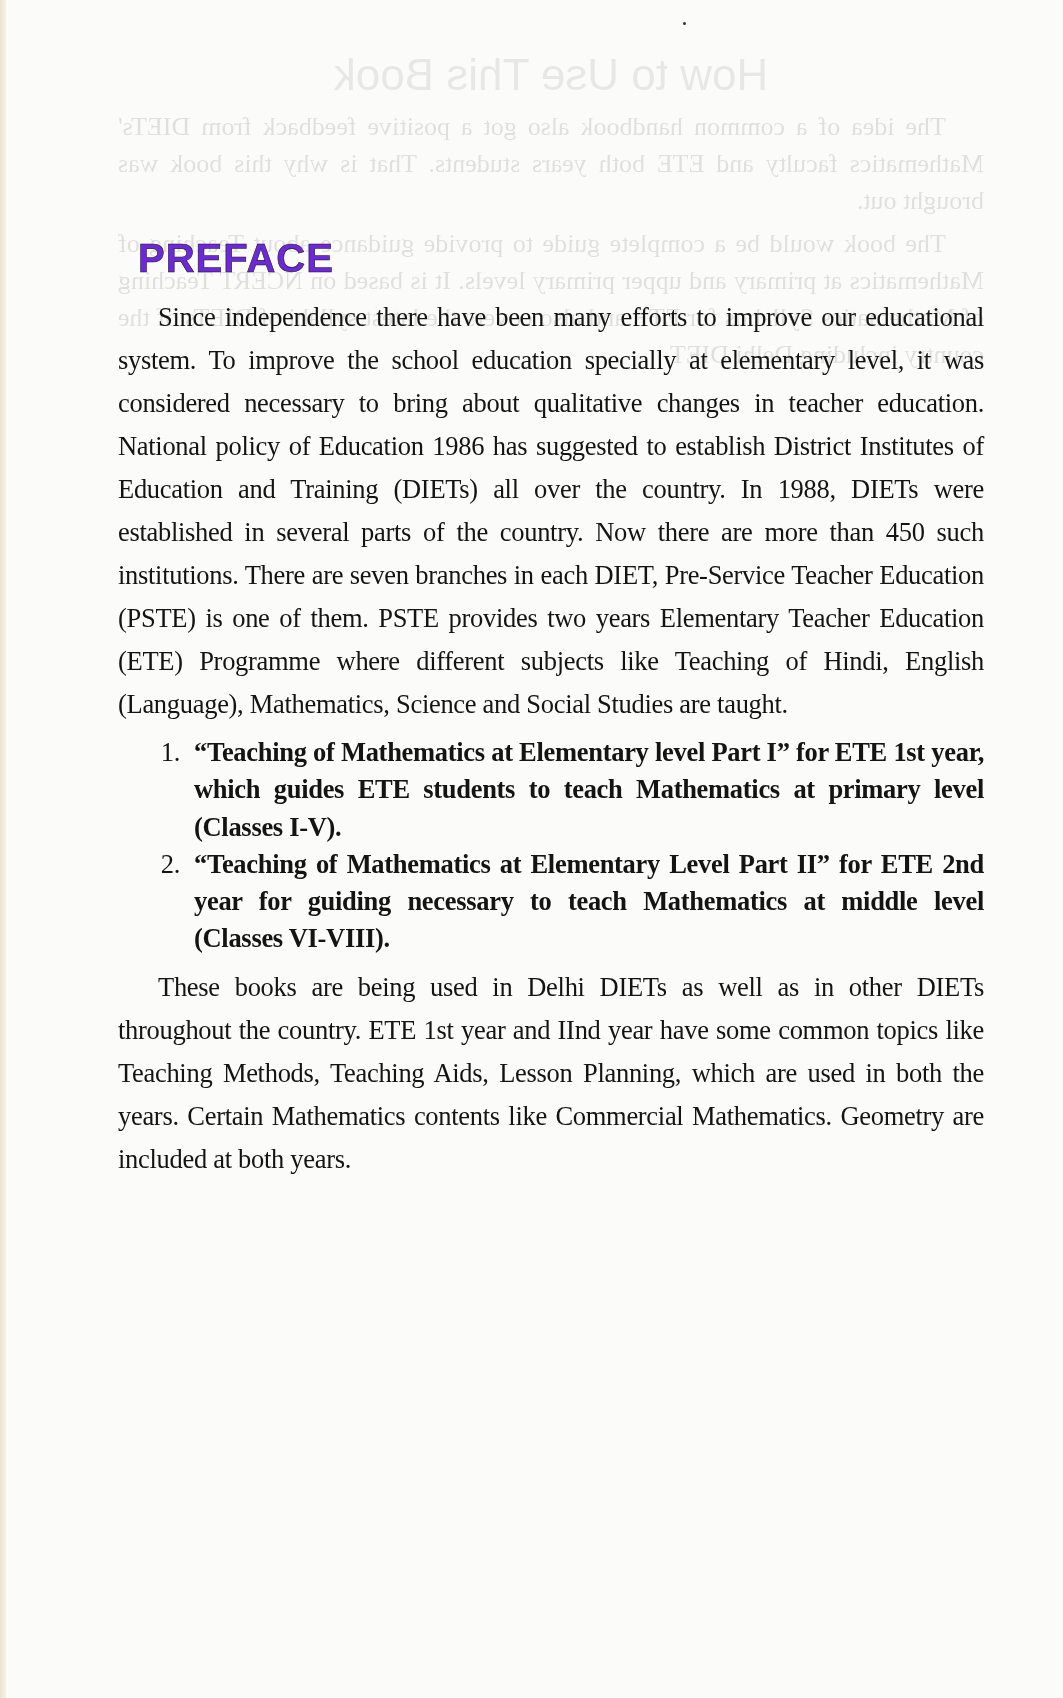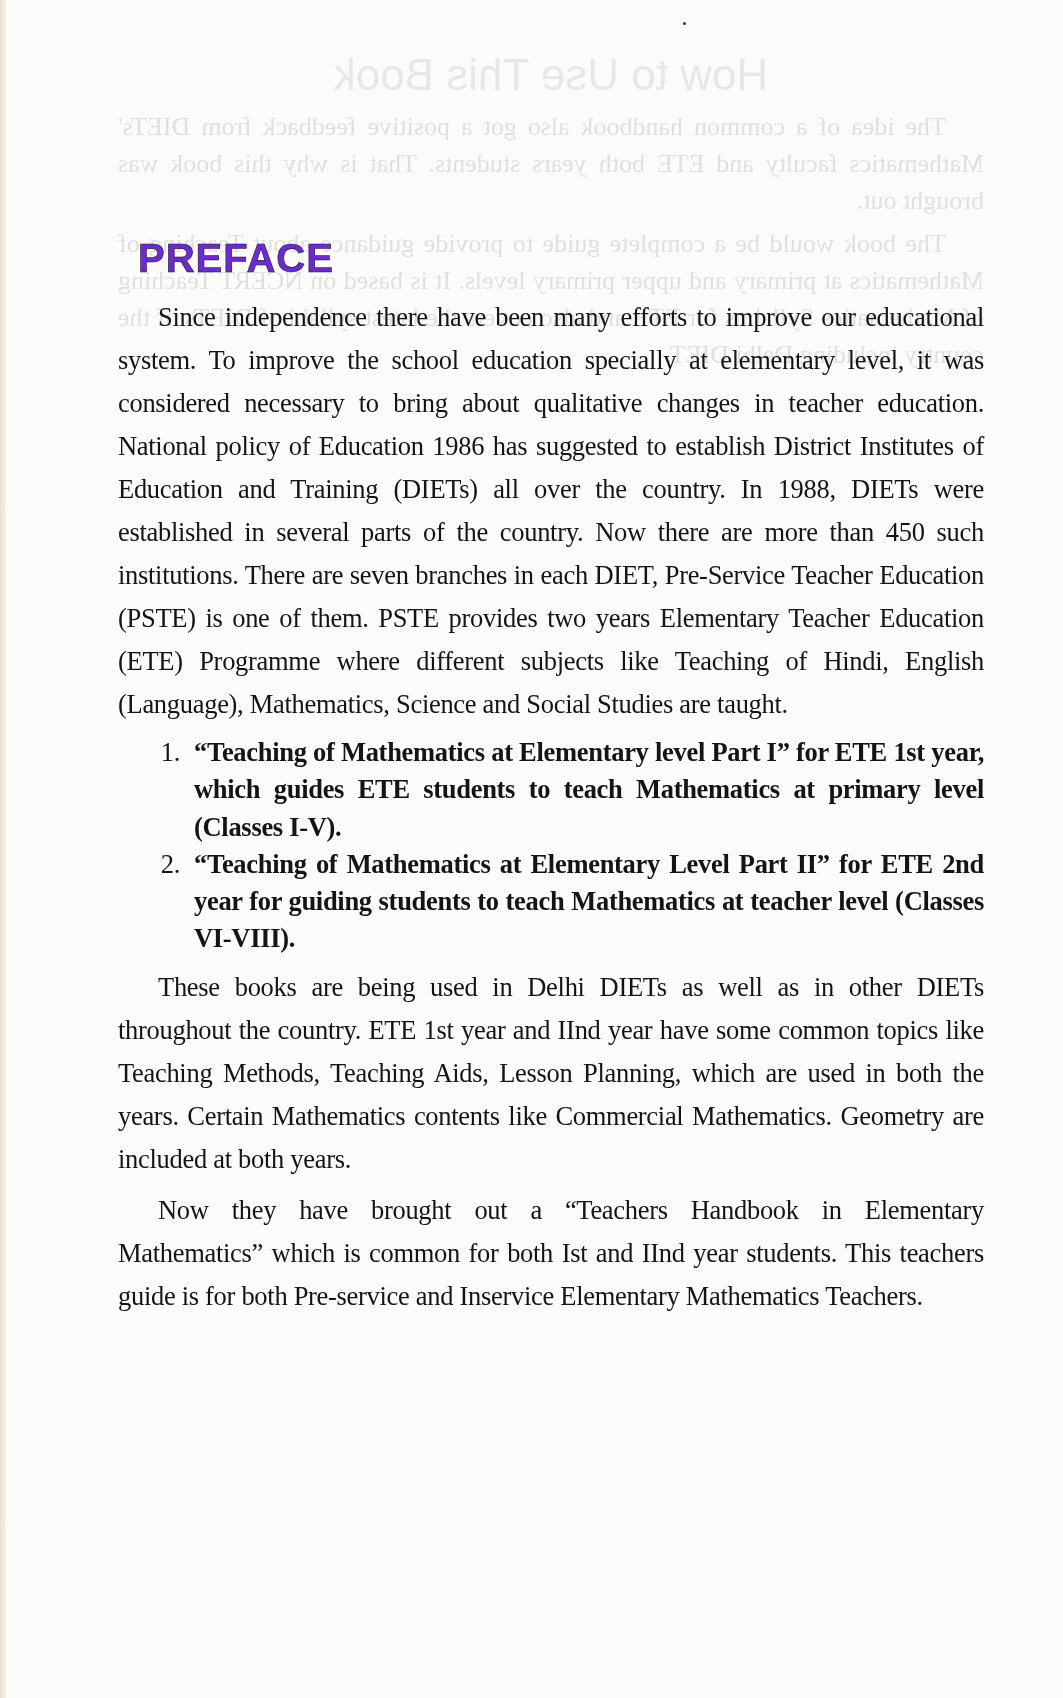--- a/index.html
+++ b/index.html
@@ -121,19 +121,18 @@
 
   <p class="para">Since independence there have been many efforts to improve our educational system. To improve the school education specially at elementary level, it was considered necessary to bring about qualitative changes in teacher education. National policy of Education 1986 has suggested to establish District Institutes of Education and Training (DIETs) all over the country. In 1988, DIETs were established in several parts of the country. Now there are more than 450 such institutions. There are seven branches in each DIET, Pre-Service Teacher Education (PSTE) is one of them. PSTE provides two years Elementary Teacher Education (ETE) Programme where different subjects like Teaching of Hindi, English (Language), Mathematics, Science and Social Studies are taught.</p>
 
   <ol class="list">
     <li class="list-item">
       <span class="list-num">1.</span>
       <span class="list-text">“Teaching of Mathematics at Elementary level Part I” for ETE 1st year, which guides ETE students to teach Mathematics at primary level (Classes I-V).</span>
     </li>
     <li class="list-item">
       <span class="list-num">2.</span>
-      <span class="list-text">“Teaching of Mathematics at Elementary Level Part II” for ETE 2nd year for guiding students to teach Mathematics at teacher level (Classes VI-VIII).</span>
+      <span class="list-text">“Teaching of Mathematics at Elementary Level Part II” for ETE 2nd year for guiding necessary to teach Mathematics at middle level (Classes VI-VIII).</span>
     </li>
   </ol>
 
   <p class="para">These books are being used in Delhi DIETs as well as in other DIETs throughout the country. ETE 1st year and IInd year have some common topics like Teaching Methods, Teaching Aids, Lesson Planning, which are used in both the years. Certain Mathematics contents like Commercial Mathematics. Geometry are included at both years.</p>
-  <p class="para">Now they have brought out a “Teachers Handbook in Elementary Mathematics” which is common for both Ist and IInd year students. This teachers guide is for both Pre-service and Inservice Elementary Mathematics Teachers.</p>
 </main>
 
 </body></html>

